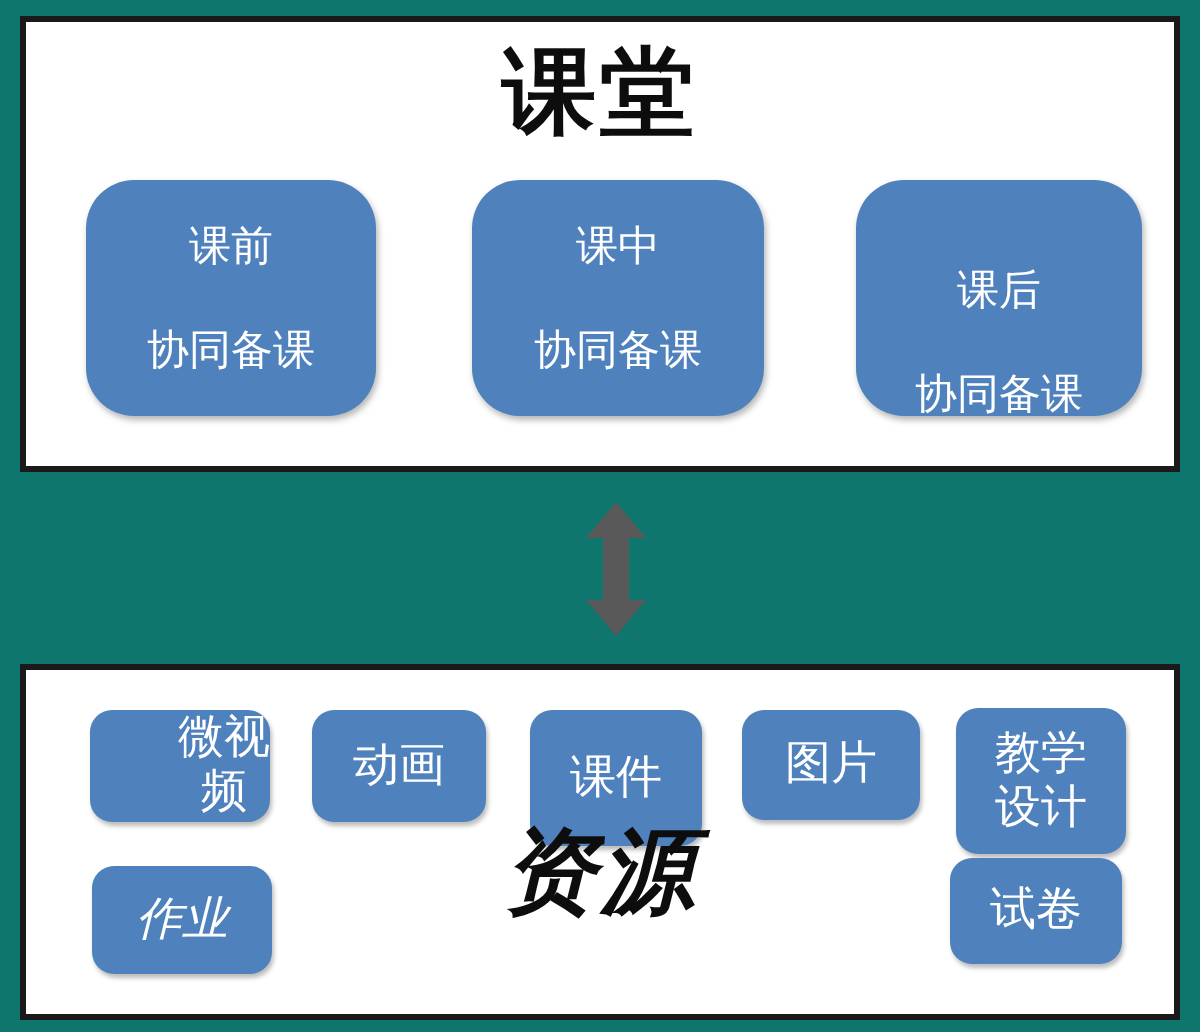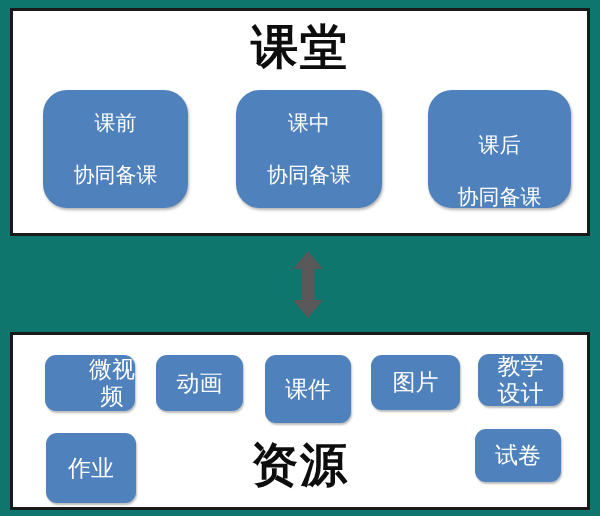--- a/index.html
+++ b/index.html
@@ -28,21 +28,21 @@
     position: absolute;
     left: 0; right: 0;
     text-align: center;
     font-size: 47px;
     font-weight: 700;
     color: #0d0d0d;
     letter-spacing: 2px;
     line-height: 1.1;
   }
   .top-panel .panel-title { top: 10px; }
-  .bottom-panel .panel-title { top: 104px; }
+  .bottom-panel .panel-title { top: 76px; font-style: italic; }
 
   .stage-box {
     position: absolute;
     top: 79px;
     height: 118px;
     background: #4f81bd;
     border-radius: 24px;
     box-shadow: 1px 2px 3px rgba(90,90,90,0.45);
     display: flex;
     flex-direction: column;
@@ -75,22 +75,22 @@
     justify-content: center;
     color: #ffffff;
     font-size: 23px;
     line-height: 27px;
     text-align: center;
   }
   .res-1 { left: 32px;  top: 20px; width: 90px; height: 56px; padding-left: 44px; }
   .res-2 { left: 143px; top: 20px; width: 87px; height: 56px; }
   .res-3 { left: 252px; top: 20px; width: 86px; height: 68px; }
   .res-4 { left: 358px; top: 20px; width: 89px; height: 55px; }
-  .res-5 { left: 465px; top: 19px; width: 85px; height: 52px; }
-  .res-6 { left: 33px;  top: 98px; width: 90px; height: 70px; }
+  .res-5 { left: 465px; top: 19px; width: 85px; height: 73px; }
+  .res-6 { left: 33px;  top: 98px; width: 90px; height: 54px; font-style: italic; }
   .res-7 { left: 462px; top: 94px; width: 86px; height: 53px; }
 </style>
 </head>
 <body>
 
 <div class="canvas">
 
   <section class="panel top-panel">
     <div class="panel-title">课堂</div>
 

